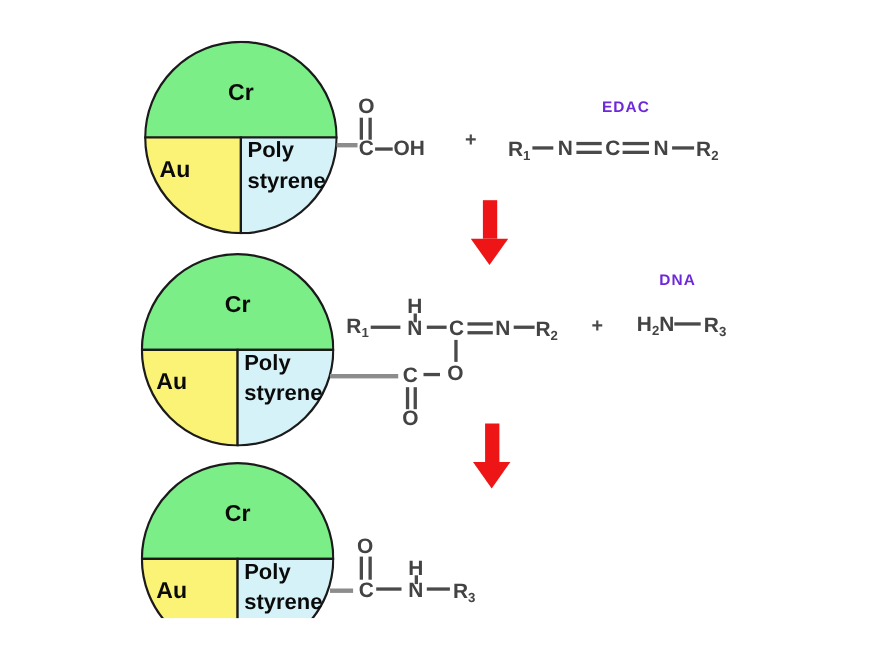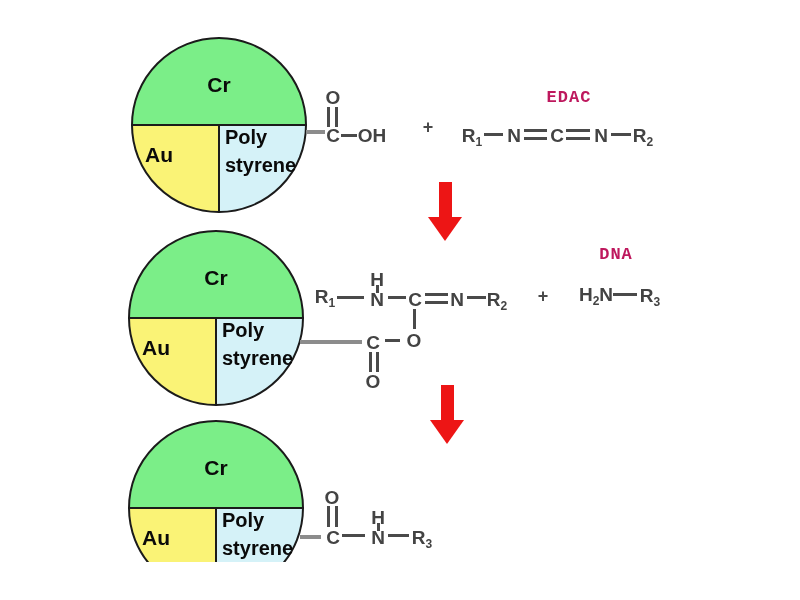--- a/index.html
+++ b/index.html
@@ -21,22 +21,22 @@
     white-space:nowrap; font-family:"Liberation Sans", sans-serif;
   }
   .atom .sub { font-size:12px; vertical-align:-4px; font-weight:700; }
   .plus { font-size:18px; color:#4a4a4a; }
   .bond { position:absolute; background:#4a4a4a; }
   .bond.h { height:3px; }
   .bond.v { width:3px; }
   .plink { position:absolute; background:#8c8c8c; height:4px; }
   .serif-label {
     position:absolute; transform:translate(-50%,-50%);
-    font-family:Liberation Mono, monospace; font-weight:700;
-    font-size:17px; color:#be185d; letter-spacing:1px; white-space:nowrap;
+    font-family:Liberation Sans, sans-serif; font-weight:700;
+    font-size:14px; color:#6d28d9; letter-spacing:1px; white-space:nowrap;
   }
   .arrow { position:absolute; width:34px; }
   .arrow .stem { width:13px; height:35px; margin:0 auto; background:#ed1515; }
   .arrow .head {
     width:0; height:0; margin:0 auto;
     border-left:17px solid transparent; border-right:17px solid transparent;
     border-top:24px solid #ed1515;
   }
 </style>
 </head>

